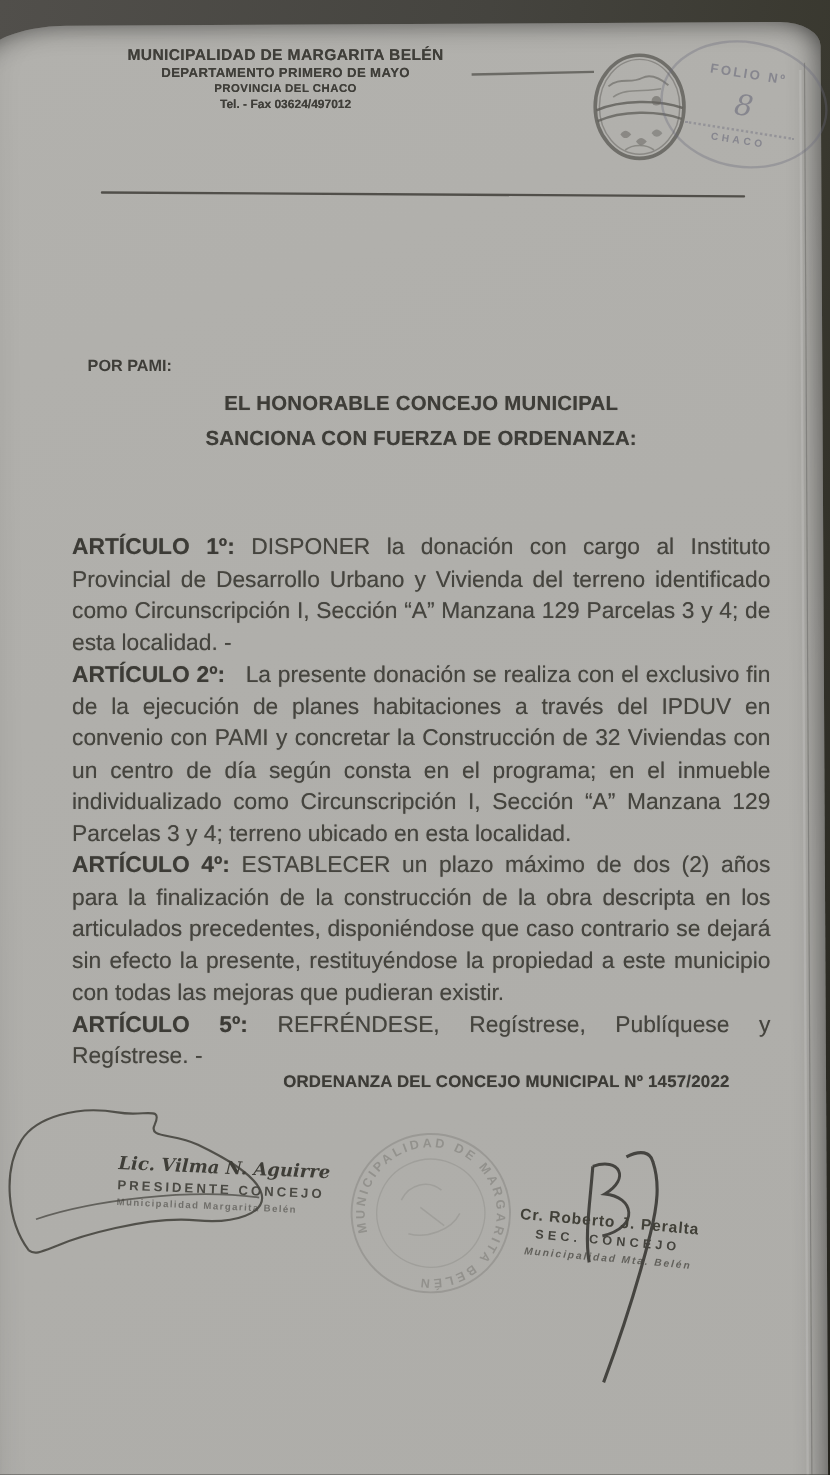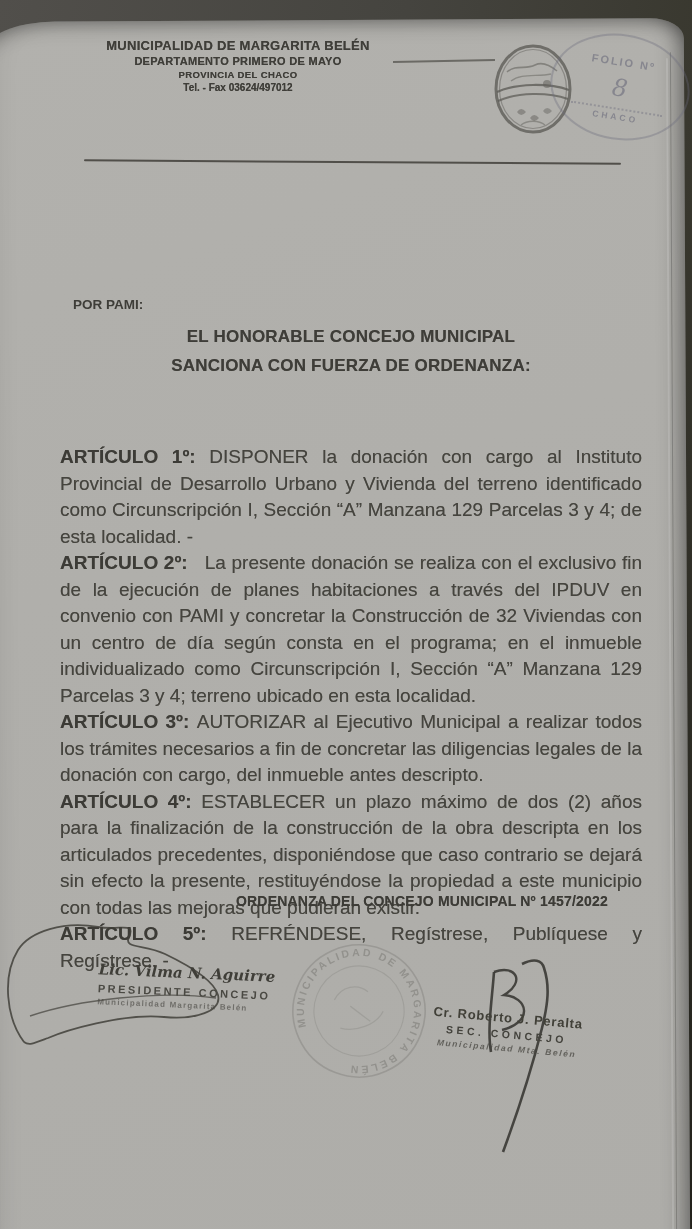--- a/index.html
+++ b/index.html
@@ -134,21 +134,20 @@
     <div class="por-ello">POR PAMI:</div>
 
     <div class="headings">
       <div>EL HONORABLE CONCEJO MUNICIPAL</div>
       <div>SANCIONA CON FUERZA DE ORDENANZA:</div>
     </div>
 
     <div class="articles">
       <p><b>ARTÍCULO 1º:</b><span>DISPONER la donación con cargo al Instituto Provincial de Desarrollo Urbano y Vivienda del terreno identificado como Circunscripción I, Sección “A” Manzana 129 Parcelas 3 y 4; de esta localidad. -</span></p>
       <p class="wide-label"><b>ARTÍCULO 2º:</b><span>La presente donación se realiza con el exclusivo fin de la ejecución de planes habitaciones a través del IPDUV en convenio con PAMI y concretar la Construcción de 32 Viviendas con un centro de día según consta en el programa; en el inmueble individualizado como Circunscripción I, Sección “A” Manzana 129 Parcelas 3 y 4; terreno ubicado en esta localidad.</span></p>
-      <p><b>ARTÍCULO 3º:</b><span>AUTORIZAR al Ejecutivo Municipal a realizar todos los trámites necesarios a fin de concretar las diligencias legales de la donación con cargo, del inmueble antes descripto.</span></p>
       <p><b>ARTÍCULO 4º:</b><span>ESTABLECER un plazo máximo de dos (2) años para la finalización de la construcción de la obra descripta en los articulados precedentes, disponiéndose que caso contrario se dejará sin efecto la presente, restituyéndose la propiedad a este municipio con todas las mejoras que pudieran existir.</span></p>
       <p><b>ARTÍCULO 5º:</b><span>REFRÉNDESE, Regístrese, Publíquese y Regístrese. -</span></p>
     </div>
 
     <div class="ordinance">ORDENANZA DEL CONCEJO MUNICIPAL Nº 1457/2022</div>
 
     <svg class="sig-stroke" style="left:2px;top:918px;" width="250" height="140" viewBox="0 0 250 140">
       <path d="M22,124 C4,100 0,58 16,32 C28,13 62,3 96,9 C118,13 134,3 127,19
                C121,31 142,26 163,36 C188,48 212,62 216,77 C220,93 194,102 162,99
                C120,95 62,113 46,120 C33,125 27,128 22,124" fill="none" stroke="#41403a" stroke-width="1.8" opacity=".85"></path>

